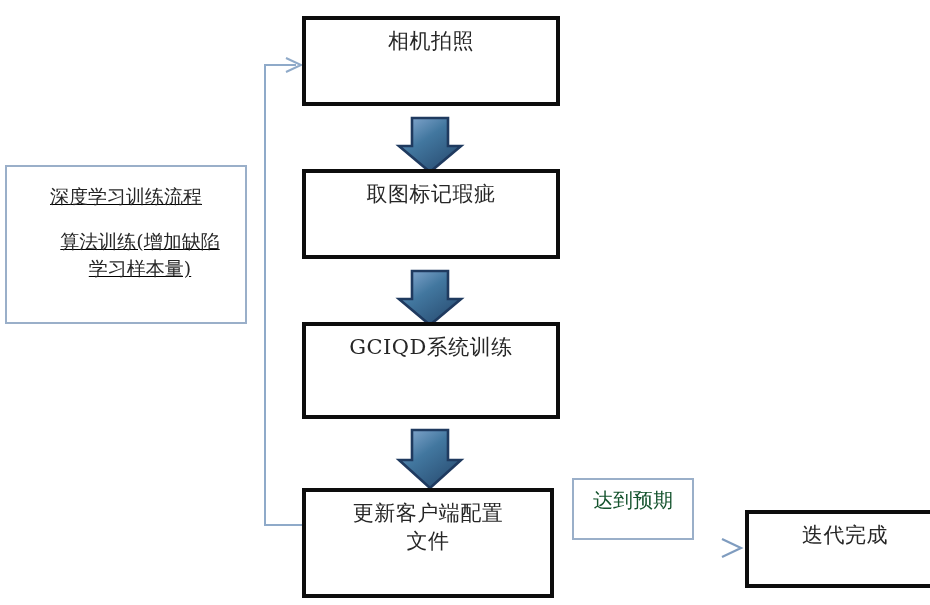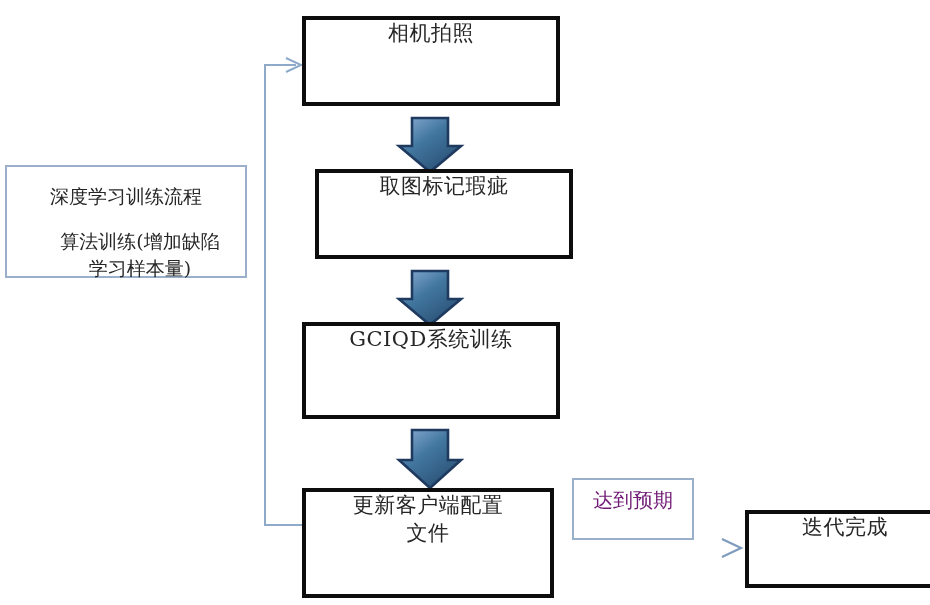--- a/index.html
+++ b/index.html
@@ -23,21 +23,21 @@
     border: 4px solid #0d0d0d;
     background: #ffffff;
     display: flex;
     justify-content: center;
     align-items: flex-start;
     text-align: center;
   }
   .proc-box .box-label {
     display: block;
     width: 100%;
-    padding-top: 0;
+    padding-top: 8px;
     font-size: 21px;
     line-height: 1.32;
     color: #262626;
     letter-spacing: 0.5px;
     white-space: pre-line;
   }
 
   
   .note-box {
     position: absolute;
@@ -48,45 +48,46 @@
     justify-content: center;
     align-items: flex-start;
   }
   .note-box .box-label {
     display: block;
     width: 100%;
     padding-top: 7px;
     text-align: center;
     font-size: 20px;
     line-height: 1.35;
-    color: #701a75;
+    color: #14532d;
     white-space: pre-line;
   }
 
   
   #panel-training {
     left: 5px;
     top: 165px;
     width: 242px;
-    height: 113px;
+    height: 159px;
+    text-decoration: underline;
   }
   #panel-training .panel-inner {
     width: 100%;
     padding-top: 16px;
     text-align: center;
     color: #262626;
     font-size: 19px;
     line-height: 1.42;
   }
   #panel-training .panel-line-1 { margin-bottom: 18px; }
   #panel-training .panel-line-2 { white-space: pre-line; padding-left: 28px; }
 
   
   #box-camera   { left: 302px; top: 16px;  width: 258px; height: 90px; }
-  #box-mark     { left: 302px; top: 169px; width: 258px; height: 90px; margin-left: 13px; }
+  #box-mark     { left: 302px; top: 169px; width: 258px; height: 90px; }
   #box-train    { left: 302px; top: 322px; width: 258px; height: 97px; }
   #box-update   { left: 302px; top: 488px; width: 252px; height: 110px; }
   #box-done     { left: 745px; top: 510px; width: 200px; height: 78px; }
   #box-expected { left: 572px; top: 478px; width: 122px; height: 62px; }
 
   
   #connectors {
     position: absolute;
     left: 0;
     top: 0;

